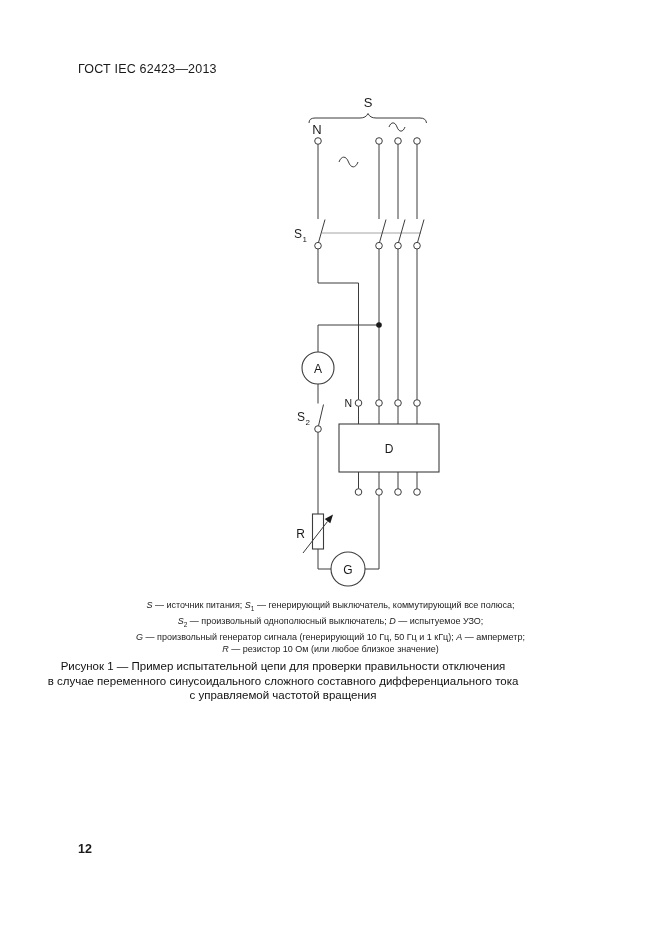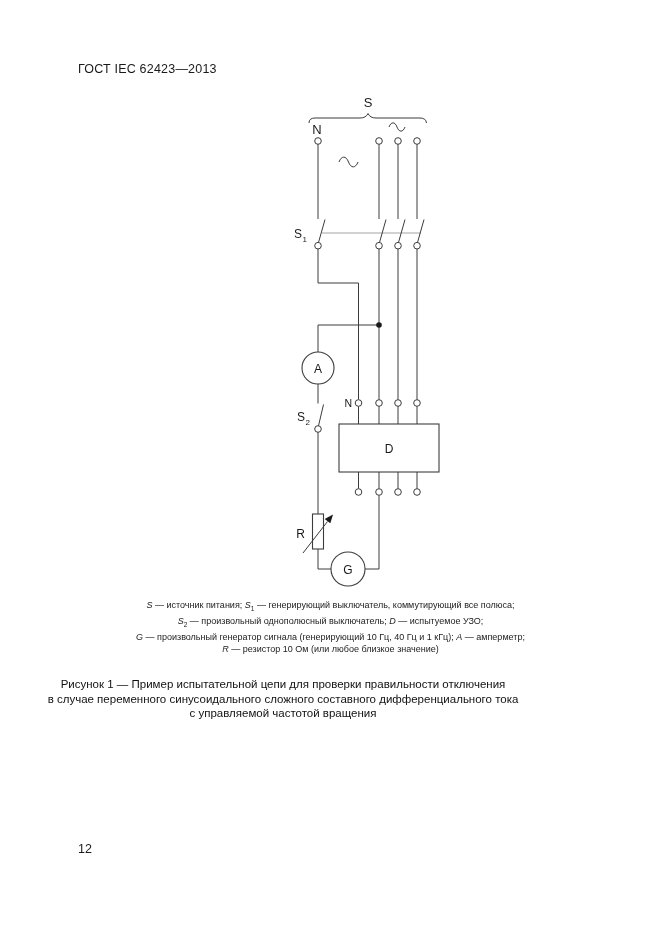--- a/index.html
+++ b/index.html
@@ -19,27 +19,27 @@
     position: absolute; left: 280px; top: 92px;
     width: 180px; height: 500px;
   }
   .legend {
     position: absolute; left: 0; top: 599px; width: 661px;
     text-align: center;
     font-size: 9px; line-height: 12px; color: #222;
   }
   .legend sub { font-size: 6.5px; }
   .caption {
-    position: absolute; left: 0; top: 677px; width: 566px;
+    position: absolute; left: 0; top: 659px; width: 566px;
     text-align: center;
     font-size: 11.5px; line-height: 14.5px; color: #111;
   }
   .page-number {
     position: absolute; left: 78px; top: 842px;
-    font-size: 12.5px; font-weight: normal;
+    font-size: 12.5px; font-weight: bold;
   }
   svg text {
     font-family: "Liberation Sans", sans-serif;
     fill: #1a1a1a;
   }
   .lbl-lg { font-size: 13px; }
   .lbl-md { font-size: 12px; }
   .lbl-sm { font-size: 10.5px; }
   .lbl-sub { font-size: 8px; }
   .wire { stroke: #3c3c3c; stroke-width: 1; fill: none; }
@@ -134,21 +134,21 @@
   <line class="wire" x1="417" y1="472" x2="417" y2="488.7"></line>
   <circle class="terminal" cx="358.5" cy="492" r="3.3"></circle>
   <circle class="terminal" cx="379" cy="492" r="3.3"></circle>
   <circle class="terminal" cx="398" cy="492" r="3.3"></circle>
   <circle class="terminal" cx="417" cy="492" r="3.3"></circle>
 </svg>
 
 <div class="legend">
     <div><span style="font-style: italic;">S</span><span> — источник питания; </span><span style="font-style: italic;">S</span><sub>1</sub><span> — генерирующий выключатель, коммутирующий все полюса;</span></div>
     <div><span style="font-style: italic;">S</span><sub>2</sub><span> — произвольный однополюсный выключатель; </span><span style="font-style: italic;">D</span><span> — испытуемое УЗО;</span></div>
-    <div><span style="font-style: italic;">G</span><span> — произвольный генератор сигнала (генерирующий 10 Гц, 40 Гц и 1 кГц); </span><span style="font-style: italic;">A</span><span> — амперметр;</span></div>
+    <div><span style="font-style: italic;">G</span><span> — произвольный генератор сигнала (генерирующий 10 Гц, 50 Гц и 1 кГц); </span><span style="font-style: italic;">A</span><span> — амперметр;</span></div>
     <div><span style="font-style: italic;">R</span><span> — резистор 10 Ом (или любое близкое значение)</span></div>
   </div>
 
 <div class="caption">
     <div>Рисунок 1 — Пример испытательной цепи для проверки правильности отключения</div>
     <div>в случае переменного синусоидального сложного составного дифференциального тока</div>
     <div>с управляемой частотой вращения</div>
   </div>
 
 <div class="page-number">12</div>

